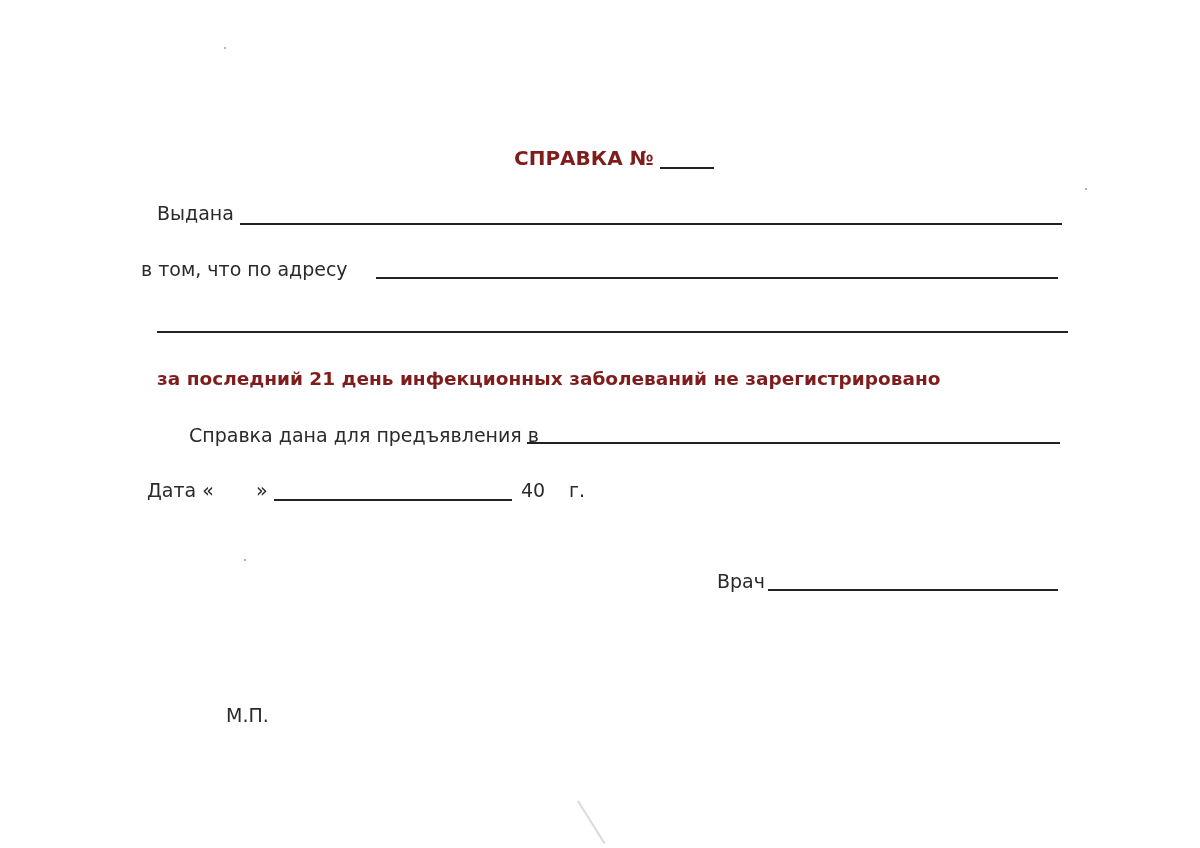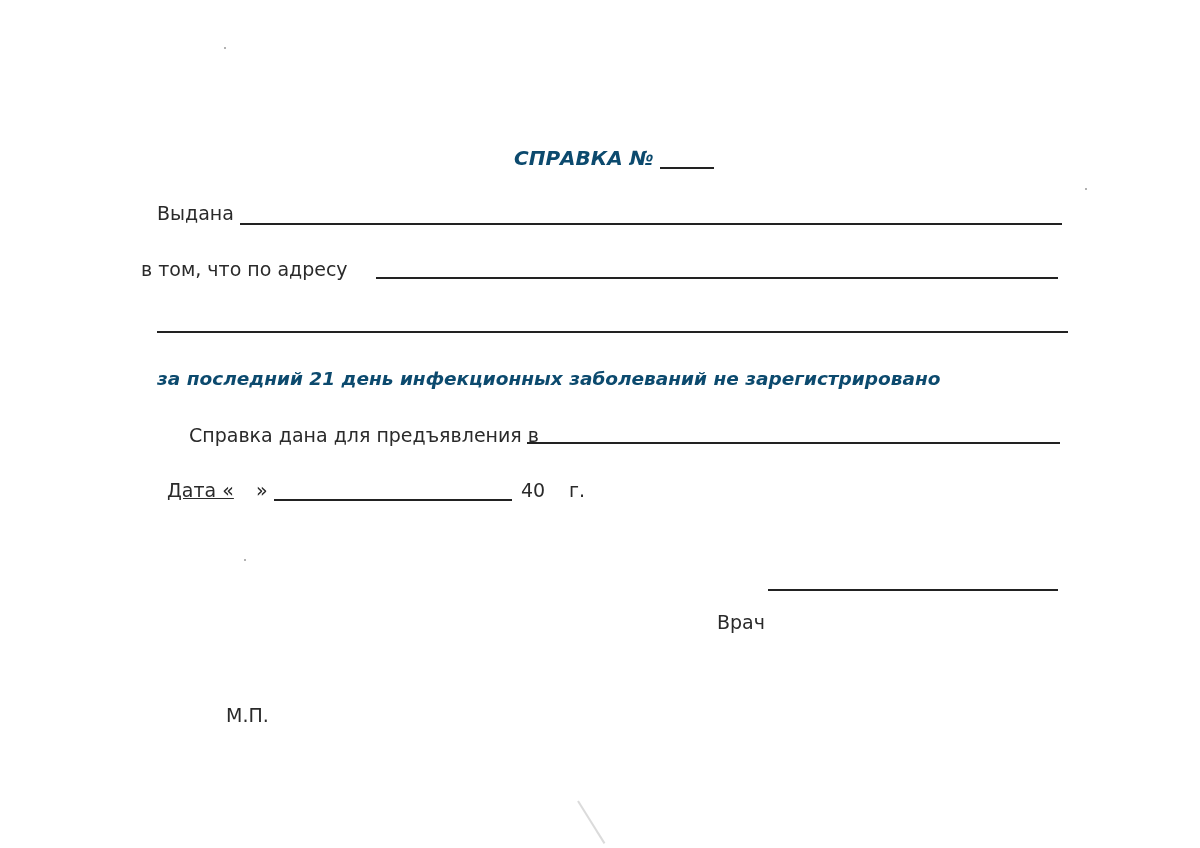--- a/index.html
+++ b/index.html
@@ -2,21 +2,21 @@
 <html><head>
 <meta charset="utf-8">
 <style>
   html, body { margin:0; padding:0; }
   body {
     width:1200px; height:848px; background:#ffffff; position:relative; overflow:hidden;
     font-family:"DejaVu Sans","Liberation Sans",sans-serif; color:#2a2a2a;
   }
   .abs { position:absolute; white-space:nowrap; }
   .txt { font-size:19px; letter-spacing:0px; }
-  .bold { font-weight:bold; color:#0c4a6e;font-style:italic; }
+  .bold { font-weight:bold; color:#7f1d1d; }
   .line { position:absolute; height:0; border-bottom:2px solid #222; }
   .dot { position:absolute; width:2px; height:2px; background:#999; border-radius:1px; }
   .scratch { position:absolute; left:578px; top:800px; width:50px; height:2px; background:#ccc; transform:rotate(58deg); transform-origin:left center; opacity:.7; }
 </style>
 </head>
 <body>
 
 <div>
 
   <div class="abs txt bold" style="left:514px; top:146px; font-size:20px;">
@@ -30,27 +30,27 @@
   <div class="abs txt" style="left:141px; top:258px;">в том, что по адресу</div>
   <div class="line" style="left:376px; top:277px; width:682px;"></div>
 
   <div class="line" style="left:157px; top:331px; width:911px;"></div>
 
   <div class="abs txt bold" style="left:157px; top:368px; font-size:18.5px;text-align:right;">за последний 21 день инфекционных заболеваний не зарегистрировано</div>
 
   <div class="abs txt" style="left:157px; top:424px;margin-left:32px;">Справка дана для предъявления в</div>
   <div class="line" style="left:527px; top:442px; width:533px;"></div>
 
-  <div class="abs txt" style="left:167px; top:479px;text-decoration:underline;">Дата «</div>
+  <div class="abs txt" style="left:147px; top:479px;">Дата «</div>
   <div class="abs txt" style="left:256px; top:479px;">»</div>
   <div class="line" style="left:274px; top:499px; width:238px;"></div>
   <div class="abs txt" style="left:521px; top:479px;">40</div>
   <div class="abs txt" style="left:569px; top:479px;">г.</div>
 
-  <div class="abs txt" style="left:717px; top:570px;margin-top:41px;">Врач</div>
+  <div class="abs txt" style="left:717px; top:570px;">Врач</div>
   <div class="line" style="left:768px; top:589px; width:290px;"></div>
 
   <div class="abs txt" style="left:226px; top:704px;">М.П.</div>
 
   <div class="dot" style="left:224px; top:47px;"></div>
   <div class="dot" style="left:244px; top:559px;"></div>
   <div class="dot" style="left:1085px; top:188px;"></div>
   <div class="scratch"></div>
 </div>
 

